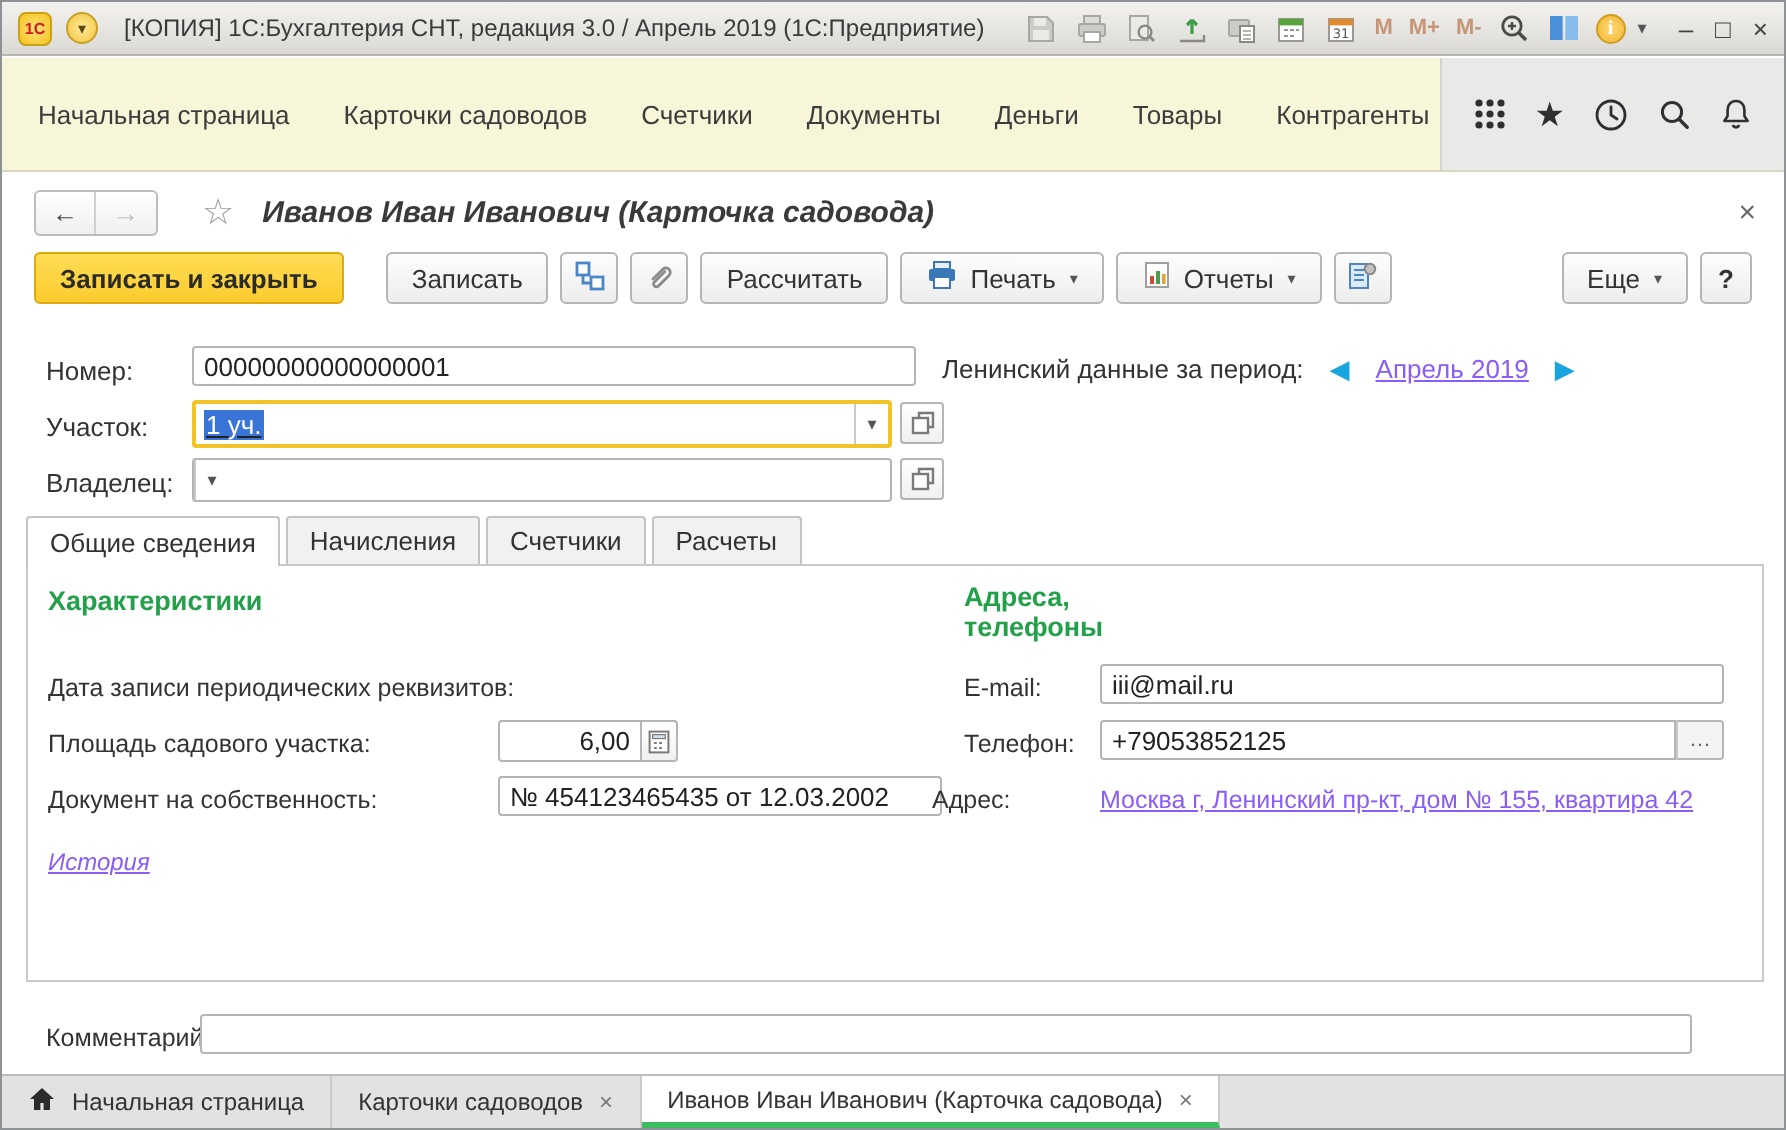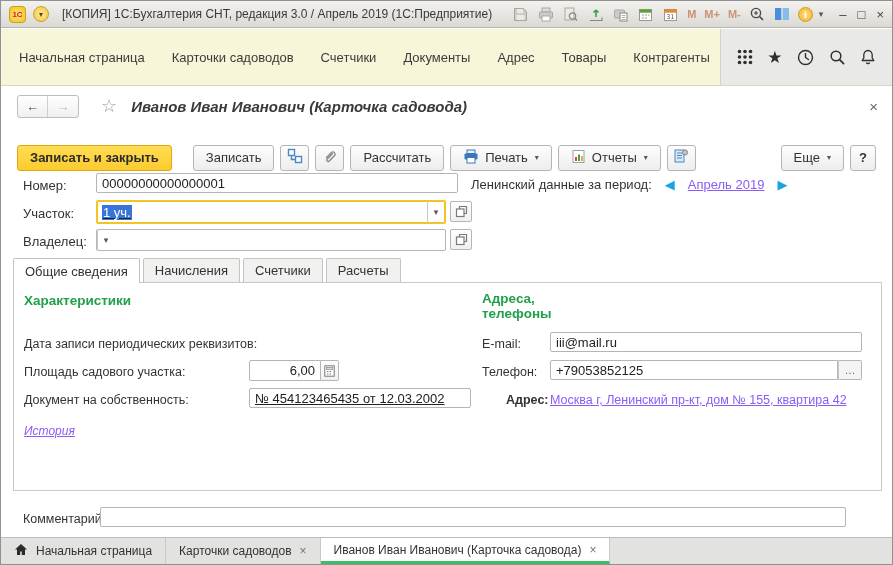--- a/index.html
+++ b/index.html
@@ -39,21 +39,21 @@
   .form-header { position:absolute; top:92px; left:16px; right:10px; height:26px; display:flex; align-items:center; }
   .navgrp { display:flex; border:1px solid #bdbdbd; border-radius:3px; overflow:hidden; background:linear-gradient(#fff,#efefef); }
   .navgrp .nbtn { width:30px; height:21px; display:flex; align-items:center; justify-content:center; font-size:13px; cursor:pointer; }
   .navgrp .nbtn:first-child { border-right:1px solid #cfcfcf; color:#444; }
   .navgrp .nbtn.dis { color:#bcbcbc; }
   .fav-star { font-size:18px; color:#9d9d9d; margin:0 14px 0 22px; cursor:pointer; }
   .form-title { font-size:15px; font-weight:bold; font-style:italic; color:#3a3a3a; white-space:nowrap; }
   .form-close { margin-left:auto; font-size:15px; color:#6a6a6a; cursor:pointer; padding:0 4px; }
 
   
-  .toolbar { position:absolute; top:143px; left:16px; right:16px; height:27px; display:flex; align-items:center; gap:6px; }
+  .toolbar { position:absolute; top:125px; left:16px; right:16px; height:27px; display:flex; gap:6px; }
   .btn { height:26px; border:1px solid #b5b5b5; border-radius:3px; background:linear-gradient(#fdfdfd,#ededed);
     font-size:13px; color:#333; display:flex; align-items:center; justify-content:center; padding:0 12px; gap:6px; cursor:pointer; white-space:nowrap; }
   .btn.primary { background:linear-gradient(#ffdd55,#fccb2e); border-color:#dca90f; font-weight:bold; color:#2b2b2b; margin-right:15px; }
   .btn.iconbtn { width:29px; padding:0; }
   .btn .tri { font-size:8px; color:#555; margin-left:1px; }
   .tb-spacer { flex:1; }
   .btn.help { width:26px; padding:0; font-weight:bold; }
 
   
   .flabel { position:absolute; font-size:13px; color:#333; white-space:nowrap; }
@@ -186,21 +186,21 @@
       </span>
     </div>
   </div>
 
   <div class="menubar">
     <div class="menubar-items">
       <span class="mitem">Начальная страница</span>
       <span class="mitem">Карточки садоводов</span>
       <span class="mitem">Счетчики</span>
       <span class="mitem">Документы</span>
-      <span class="mitem">Адрес</span>
+      <span class="mitem">Деньги</span>
       <span class="mitem">Товары</span>
       <span class="mitem">Контрагенты</span>
       <span class="mitem more">
           <span>Еще</span>
           <span class="tri">▾</span>
         </span>
     </div>
     <div class="menubar-right">
       <span class="svc">
           <svg width="18" height="18" viewBox="0 0 18 18">
@@ -361,34 +361,34 @@
       <span class="gbtn" style="width:18px;">
           <svg width="11" height="12" viewBox="0 0 11 12">
             <rect x="0.8" y="0.8" width="9.4" height="10.4" fill="#fff" stroke="#7a7a7a"></rect>
             <rect x="2.3" y="2.3" width="6.4" height="2" fill="#cfe0f0" stroke="#7a7a7a" stroke-width="0.6"></rect>
             <path d="M3 6.5h1.4M5.6 6.5h1.4M3 9h1.4M5.6 9h1.4" stroke="#7a7a7a"></path>
           </svg>
         </span>
     </div>
 
     <span class="plabel" style="left:10px; top:110px;">Документ на собственность:</span>
-    <input class="tinput" style="position: absolute; left: 235px; top: 105px; width: 222px; height: 20px; text-decoration: underline;" value="№ 454123465435 от 12.03.2002">
+    <input class="tinput" style="position: absolute; left: 235px; top: 105px; width: 222px; height: 20px;" value="№ 454123465435 от 12.03.2002">
 
     <span class="hist link" style="left:10px; top:141px;">История</span>
 
     <span class="plabel" style="left:468px; top:54px;">E-mail:</span>
     <input class="tinput" style="position: absolute; left: 536px; top: 49px; width: 312px; height: 20px;" value="iii@mail.ru">
 
     <span class="plabel" style="left:468px; top:82px;">Телефон:</span>
     <div class="phone-grp" style="left:536px; top:77px; width:312px; height:20px;">
       <input class="tinput" style="border-radius: 2px 0px 0px 2px;" value="+79053852125">
       <span class="dots">…</span>
     </div>
 
-    <span class="plabel" style="left:492px; top:110px;font-weight:bold;">Адрес:</span>
+    <span class="plabel" style="left:452px; top:110px;">Адрес:</span>
     <span class="addr-link link" style="left:536px; top:110px;">Москва г, Ленинский пр-кт, дом № 155, квартира 42</span>
   </div>
 
   <span class="plabel" style="left:22px; top:511px;">Комментарий:</span>
   <input class="tinput comment-input" style="">
 
   <div class="bottombar">
     <span class="btab">
       <span><svg width="14" height="13" viewBox="0 0 14 13">
             <path d="M7 1L1 6.5h2V12h3.2V8.5h1.6V12H11V6.5h2z" fill="#2b2b2b"></path>

